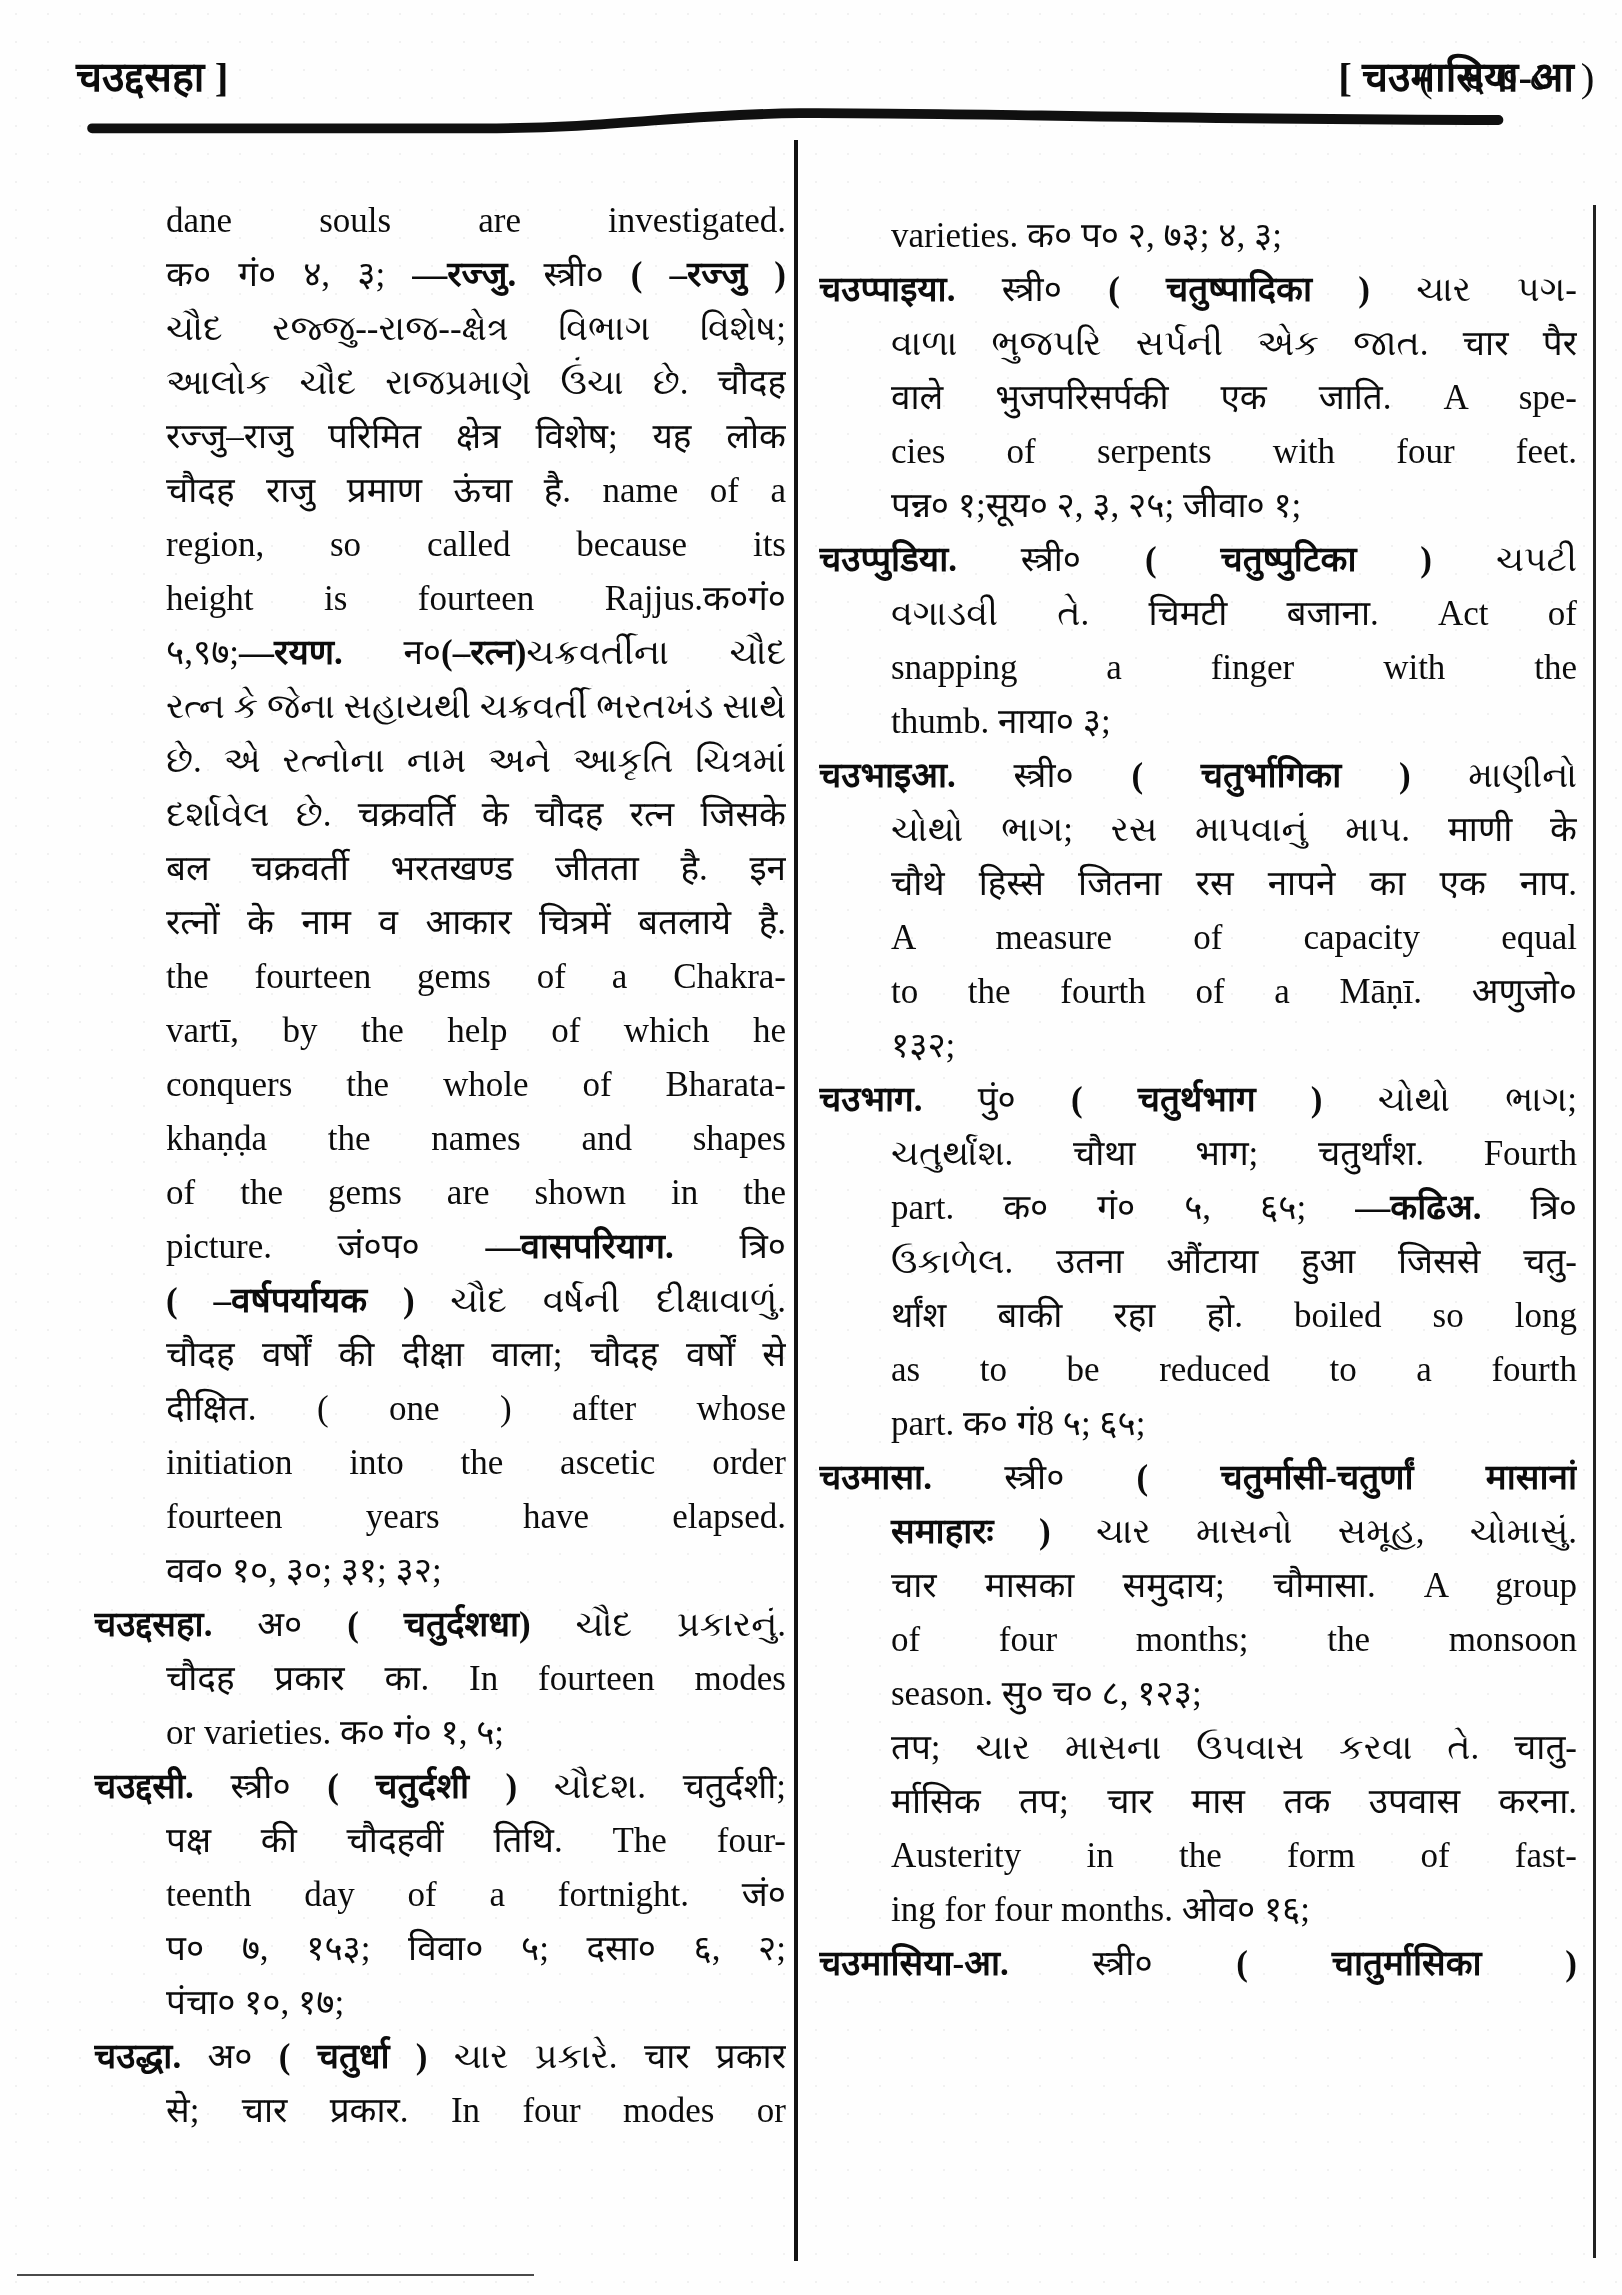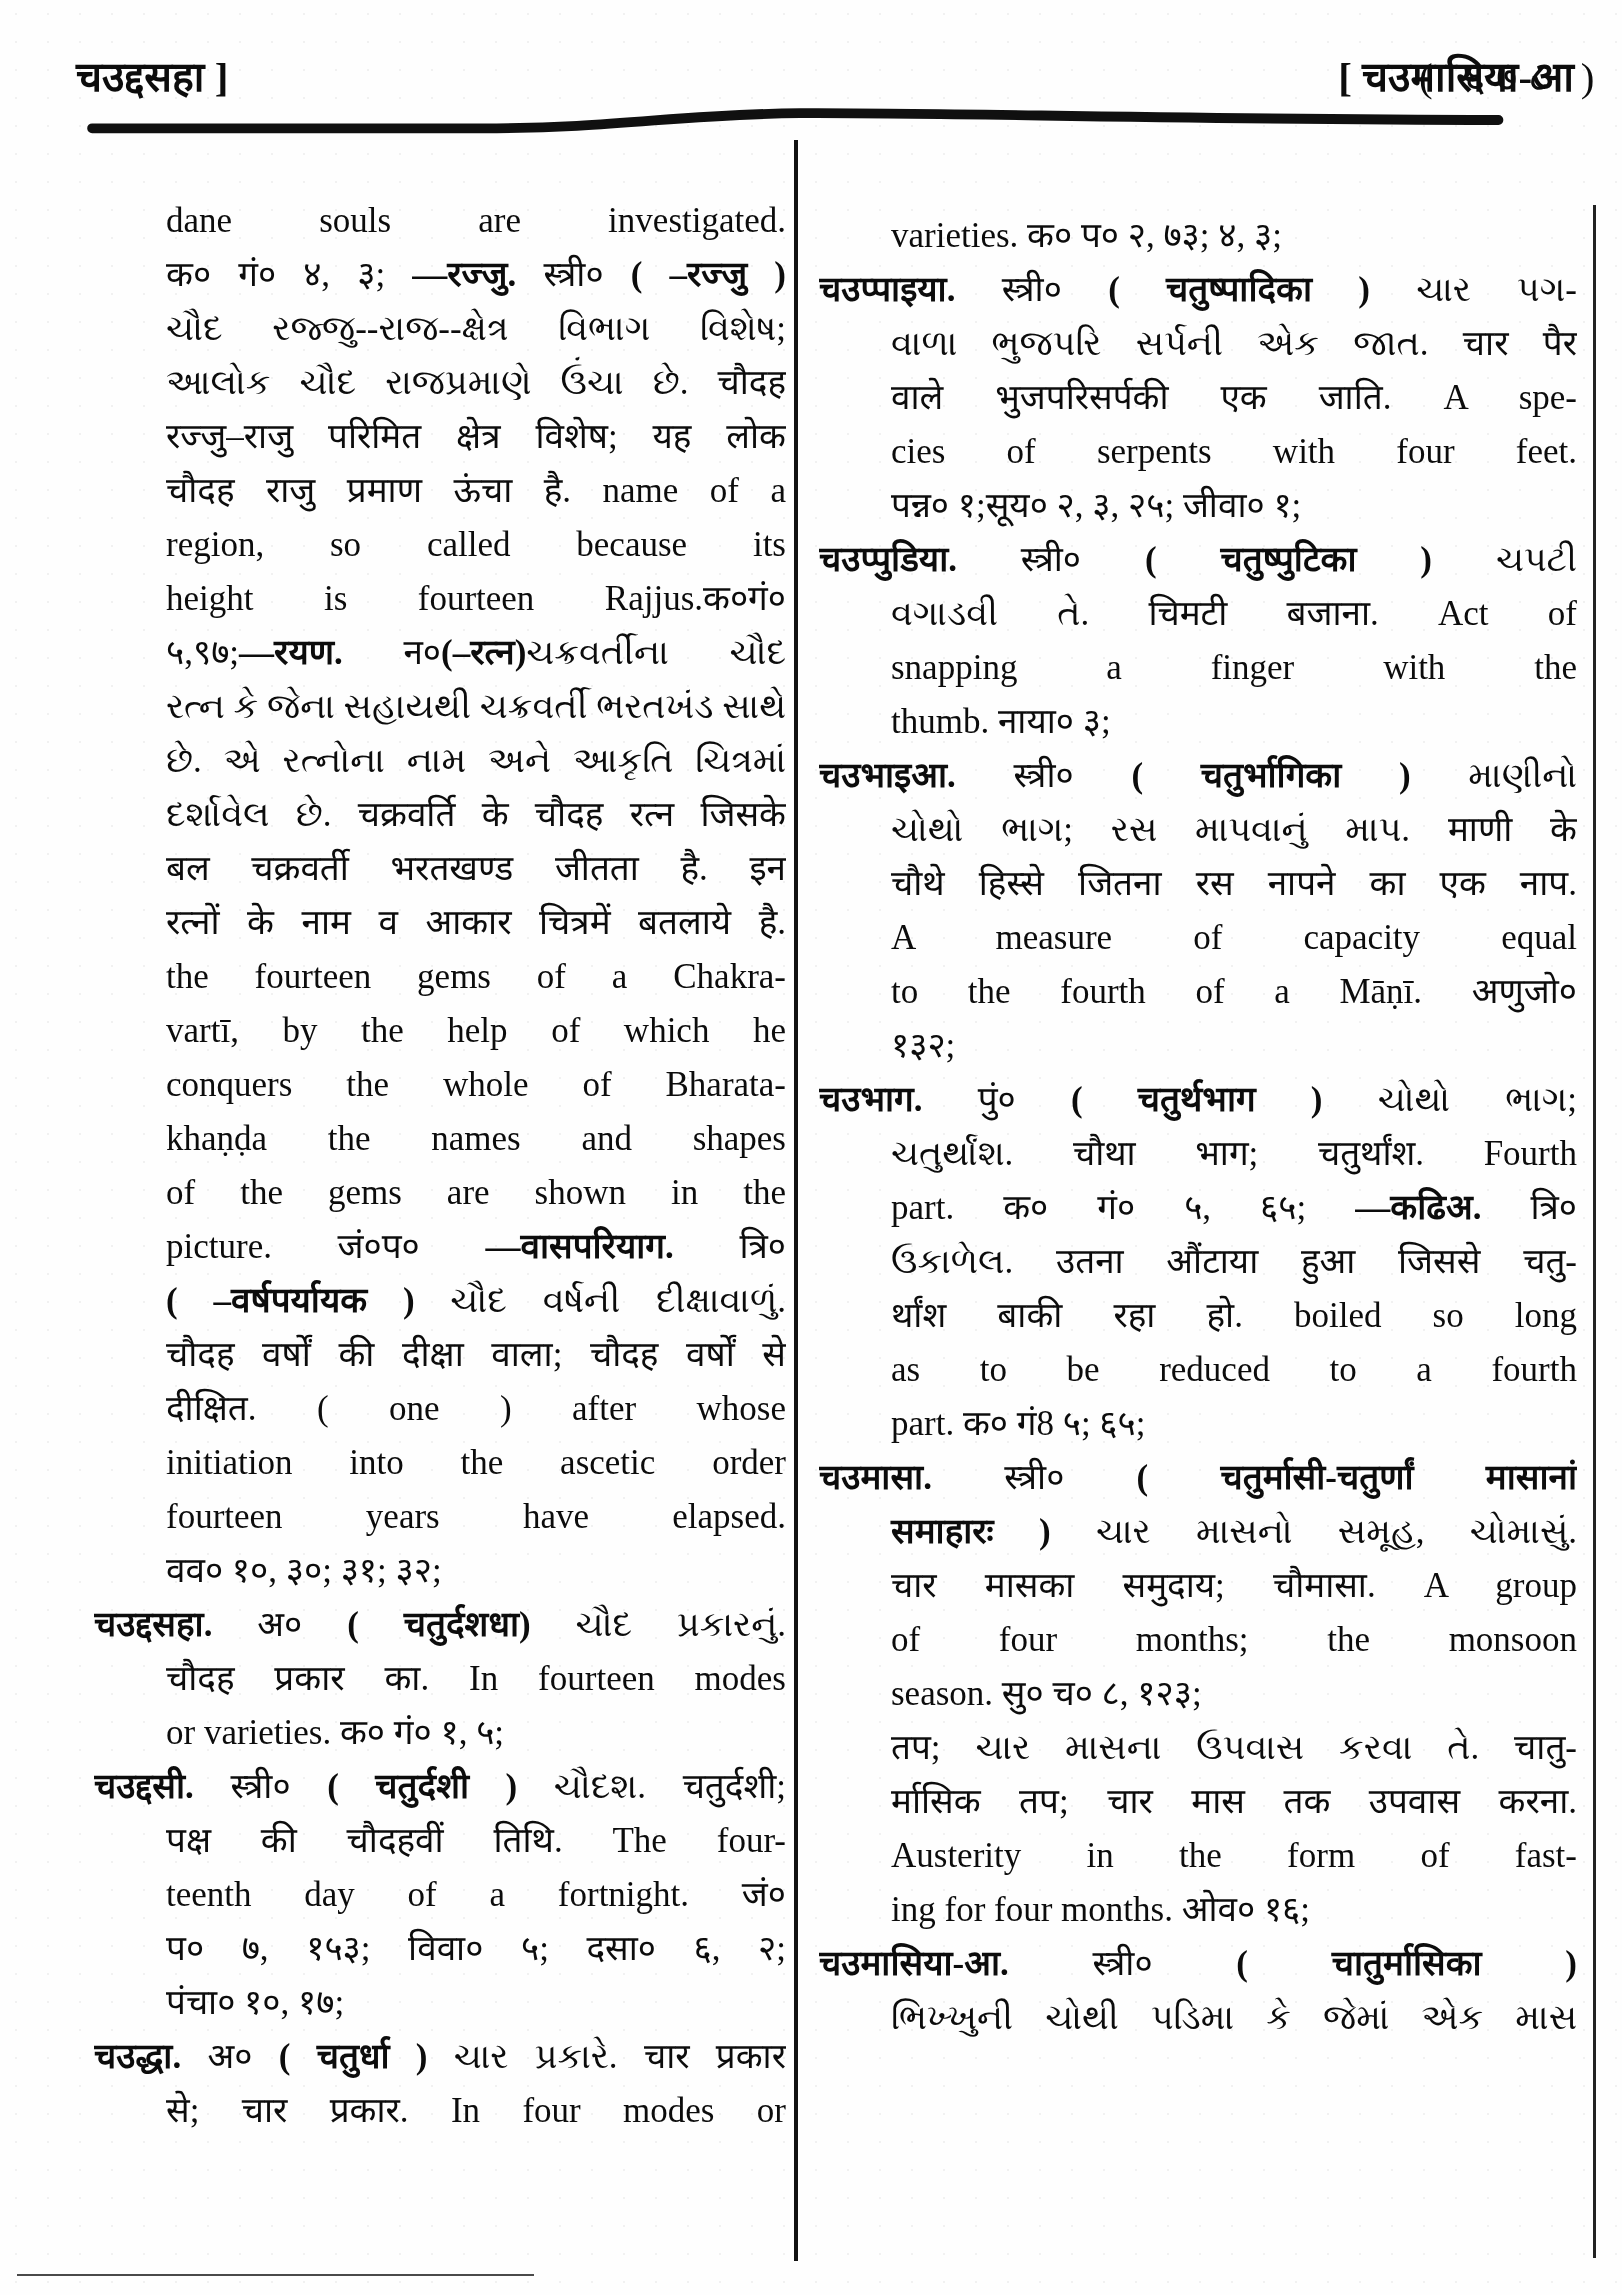--- a/index.html
+++ b/index.html
@@ -117,17 +117,16 @@
       <div class="ln"><span class="bold">चउमासा.</span><span> स्त्री० </span><span class="bold">( चतुर्मासी-चतुर्णां मासानां</span></div>
       <div class="ln cont"><span class="bold">समाहारः )</span><span> ચાર માસનો સમૂહ, ચોમાસું.</span></div>
       <div class="ln cont"><span>चार मासका समुदाय; चौमासा. A group</span></div>
       <div class="ln cont"><span>of four months; the monsoon</span></div>
       <div class="ln cont nofill"><span>season. सु० च० ८, १२३;</span></div>
       <div class="ln cont"><span>तप; ચાર માસના ઉપવાસ કરવા તે. चातु-</span></div>
       <div class="ln cont"><span>र्मासिक तप; चार मास तक उपवास करना.</span></div>
       <div class="ln cont"><span>Austerity in the form of fast-</span></div>
       <div class="ln cont nofill"><span>ing for four months. ओव० १६;</span></div>
       <div class="ln"><span class="bold">चउमासिया-आ.</span><span>  स्त्री०  </span><span class="bold">( चातुर्मासिका )</span></div>
-      <div class="ln cont"><span>ભિખ્ખુની ચોથી પડિમા કે જેમાં એક માસ</span></div>
     </div>
 
 </div>
 
 
 </body></html>

